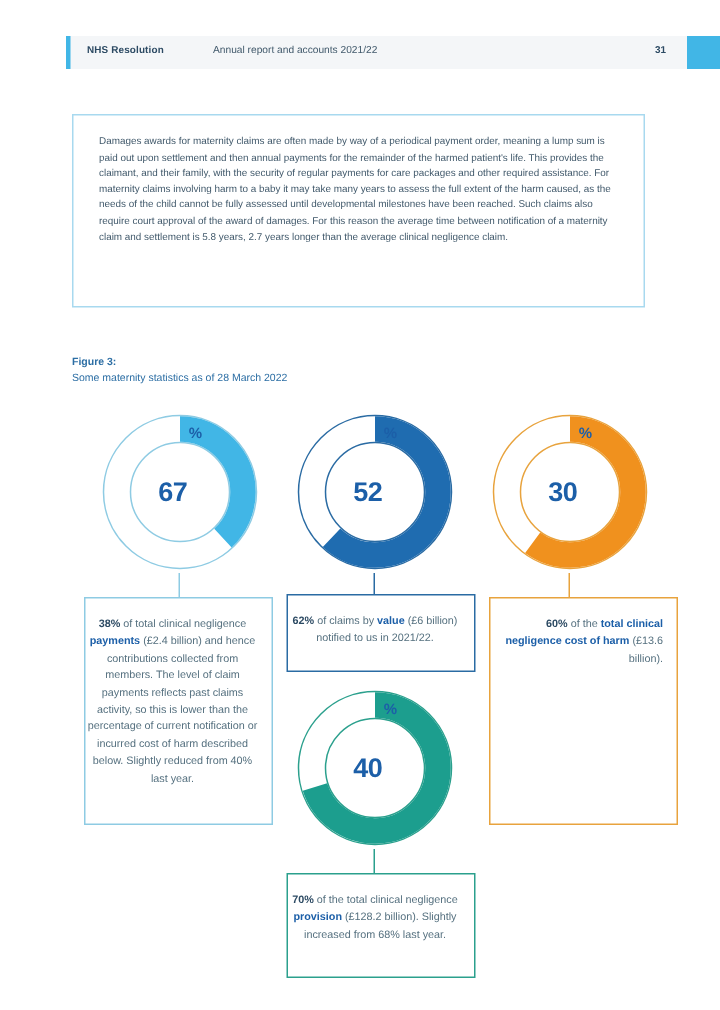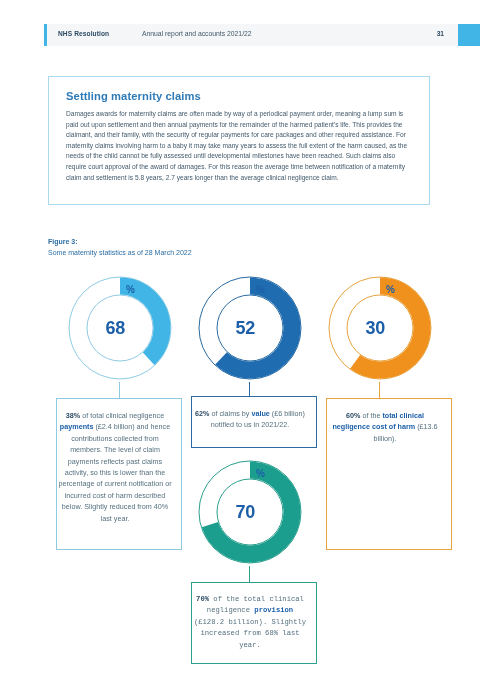--- a/index.html
+++ b/index.html
@@ -168,54 +168,53 @@
     color: #2c4a63;
   }
   .stat-box .hl {
     color: #1c5fa8;
     font-weight: bold;
   }
 
   
   .box-blue-light { border-color: #8ecbe3; }
   .box-blue-dark  { border-color: #2a6ba3; }
-  .box-orange     { border-color: #e8a33d; }
+  .box-orange     { border-color: #e8a33d; text-align: right; }
   .box-teal       { border-color: #2ba08d; }
 </style>
 </head>
 <body>
 
 <div class="page-header">
   <div class="accent-bar"></div>
   <div class="hdr-brand">NHS Resolution</div>
   <div class="hdr-title">Annual report and accounts 2021/22</div>
   <div class="hdr-page">31</div>
 </div>
 <div class="edge-tab"></div>
 
 <div class="callout">
   <div class="callout-inner">
-    <h2 class="callout-title">Settling maternity claims</h2>
     <p class="callout-body">Damages awards for maternity claims are often made by way of a periodical payment order, meaning a lump sum is paid out upon settlement and then annual payments for the remainder of the harmed patient's life. This provides the claimant, and their family, with the security of regular payments for care packages and other required assistance. For maternity claims involving harm to a baby it may take many years to assess the full extent of the harm caused, as the needs of the child cannot be fully assessed until developmental milestones have been reached. Such claims also require court approval of the award of damages. For this reason the average time between notification of a maternity claim and settlement is 5.8 years, 2.7 years longer than the average clinical negligence claim.</p>
   </div>
 </div>
 
 <div class="figure-caption">
   <p class="figure-label">Figure 3:</p>
   <p class="figure-sub">Some maternity statistics as of 28 March 2022</p>
 </div>
 
 <div class="donut-wrap" id="donut-0" style="left:66px; top:274px; width:108px; height:108px;">
   <svg class="donut-svg" width="108" height="108" viewBox="0 0 108 108">
     <circle cx="54" cy="54" r="51" fill="none" stroke="#8ecbe3" stroke-width="1"></circle>
     <circle cx="54" cy="54" r="33" fill="none" stroke="#8ecbe3" stroke-width="1"></circle>
     <circle class="arc" cx="54" cy="54" r="42" fill="none" stroke-width="17" transform="rotate(-90 54 54)" stroke="#41b6e6" stroke-dasharray="100.2796375025862 163.61414539895645"></circle>
   </svg>
   <div class="donut-value" style="color: rgb(28, 95, 168);">
-    <span class="num">68</span>
+    <span class="num">67</span>
       <span class="pct">%</span>
   </div>
 </div>
 <div class="connector" style="left:119px; top:382px; height:16px; background:#8ecbe3;"></div>
 
 <div class="donut-wrap" id="donut-1" style="left:196px; top:274px; width:108px; height:108px;">
   <svg class="donut-svg" width="108" height="108" viewBox="0 0 108 108">
     <circle cx="54" cy="54" r="51" fill="none" stroke="#2a6ba3" stroke-width="1"></circle>
     <circle cx="54" cy="54" r="33" fill="none" stroke="#2a6ba3" stroke-width="1"></circle>
     <circle class="arc" cx="54" cy="54" r="42" fill="none" stroke-width="17" transform="rotate(-90 54 54)" stroke="#1f6cb0" stroke-dasharray="163.61414539895642 100.27963750258621"></circle>
@@ -240,25 +239,25 @@
 </div>
 <div class="connector" style="left:379px; top:382px; height:16px; background:#e8a33d;"></div>
 
 <div class="donut-wrap" id="donut-3" style="left:196px; top:458px; width:108px; height:108px;">
   <svg class="donut-svg" width="108" height="108" viewBox="0 0 108 108">
     <circle cx="54" cy="54" r="51" fill="none" stroke="#2ba08d" stroke-width="1"></circle>
     <circle cx="54" cy="54" r="33" fill="none" stroke="#2ba08d" stroke-width="1"></circle>
     <circle class="arc" cx="54" cy="54" r="42" fill="none" stroke-width="17" transform="rotate(-90 54 54)" stroke="#1c9e8e" stroke-dasharray="184.72564803107983 79.16813487046281"></circle>
   </svg>
   <div class="donut-value" style="color: rgb(28, 95, 168);">
-    <span class="num">70</span>
+    <span class="num">40</span>
       <span class="pct">%</span>
   </div>
 </div>
 <div class="connector" style="left:249px; top:566px; height:16px; background:#2ba08d;"></div>
 
 <div class="stat-box box-blue-light" id="stat-0" style="left:56px; top:398px; width:126px; height:152px;"><b>38%</b><span> of total clinical negligence </span><span class="hl">payments</span><span> (£2.4 billion) and hence contributions collected from members. The level of claim payments reflects past claims activity, so this is lower than the percentage of current notification or incurred cost of harm described below. Slightly reduced from 40% last year.</span></div>
 
 <div class="stat-box box-blue-dark" id="stat-1" style="left:191px; top:396px; width:126px; height:52px;"><b>62%</b><span> of claims by </span><span class="hl">value</span><span> (£6 billion) notified to us in 2021/22.</span></div>
 
 <div class="stat-box box-orange" id="stat-2" style="left:326px; top:398px; width:126px; height:152px;"><b>60%</b><span> of the </span><span class="hl">total clinical negligence cost of harm</span><span> (£13.6 billion).</span></div>
 
-<div class="stat-box box-teal" id="stat-3" style="left:191px; top:582px; width:126px; height:82px;font-family:Liberation Mono, monospace;"><b>70%</b><span> of the total clinical negligence </span><span class="hl">provision</span><span> (£128.2 billion). Slightly increased from 68% last year.</span></div>
+<div class="stat-box box-teal" id="stat-3" style="left:191px; top:582px; width:126px; height:70px;"><b>70%</b><span> of the total clinical negligence </span><span class="hl">provision</span><span> (£128.2 billion). Slightly increased from 68% last year.</span></div>
 
 </body></html>

